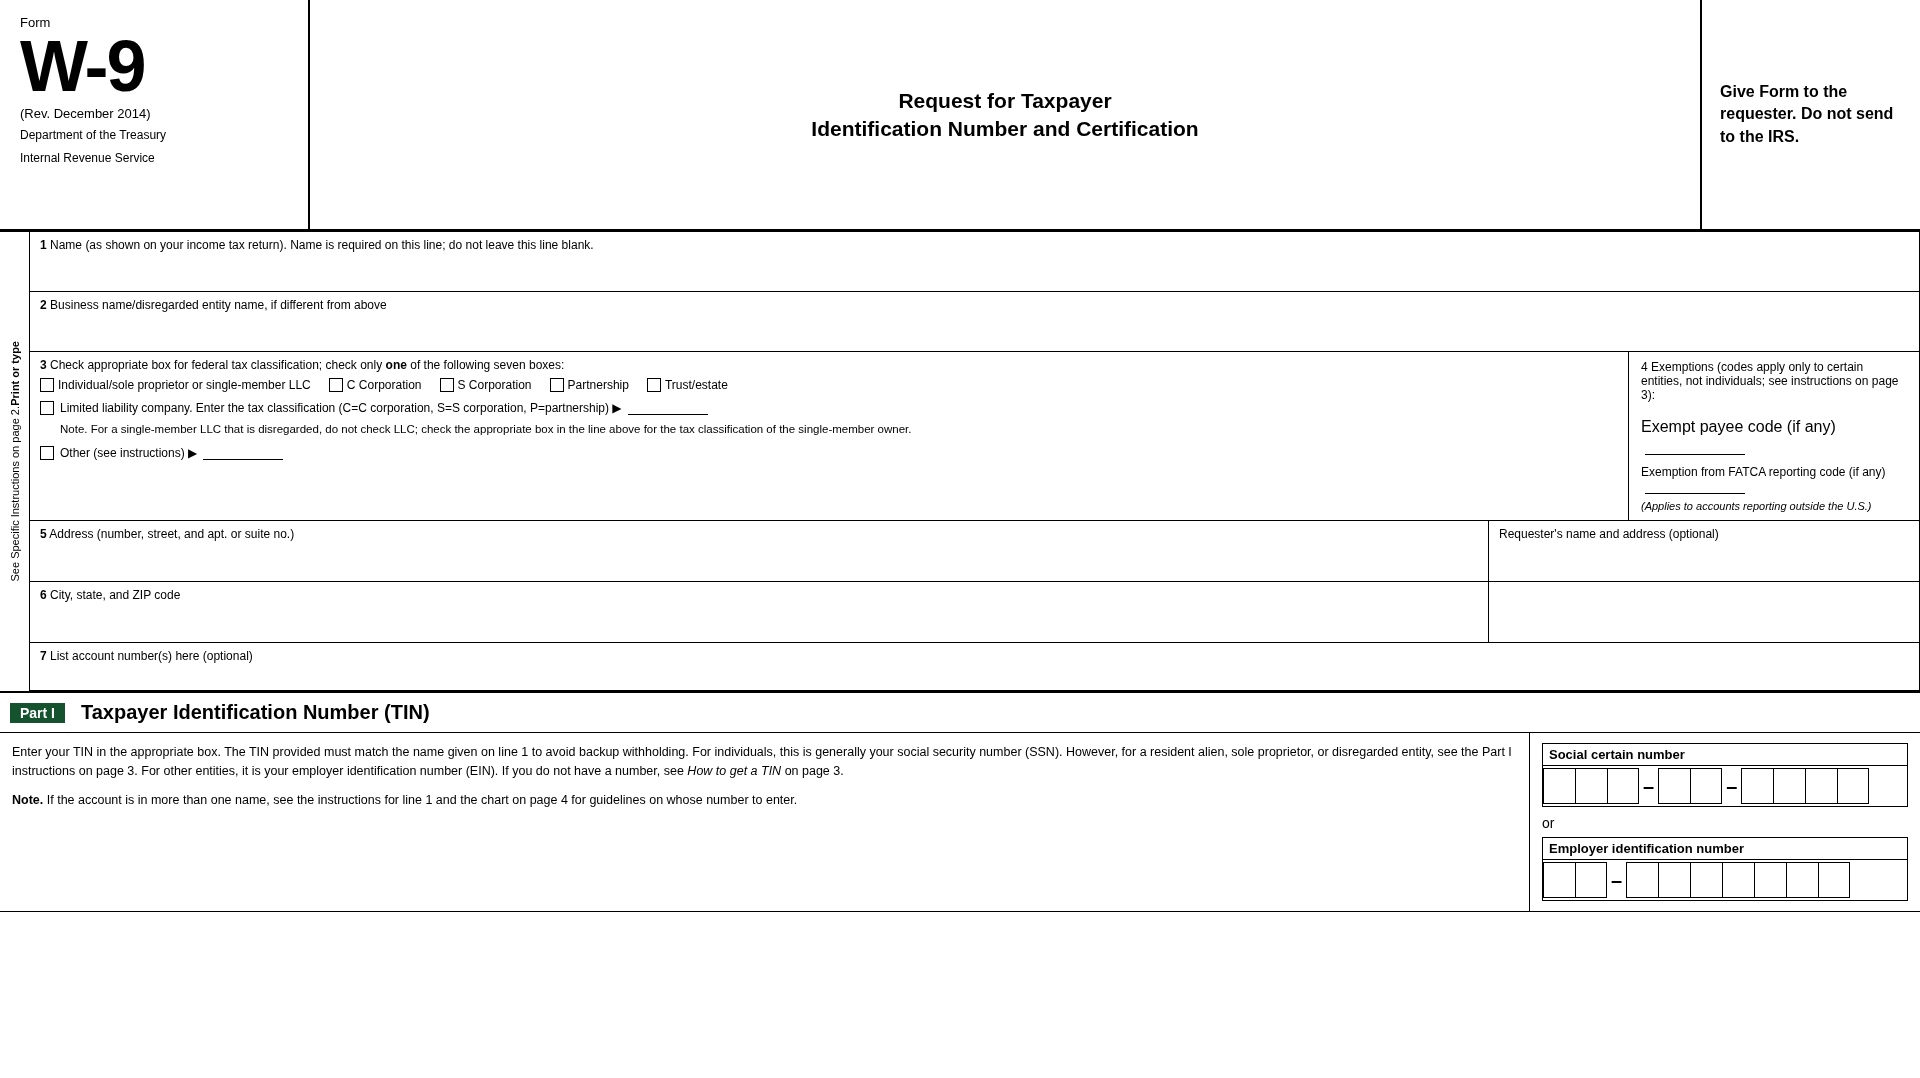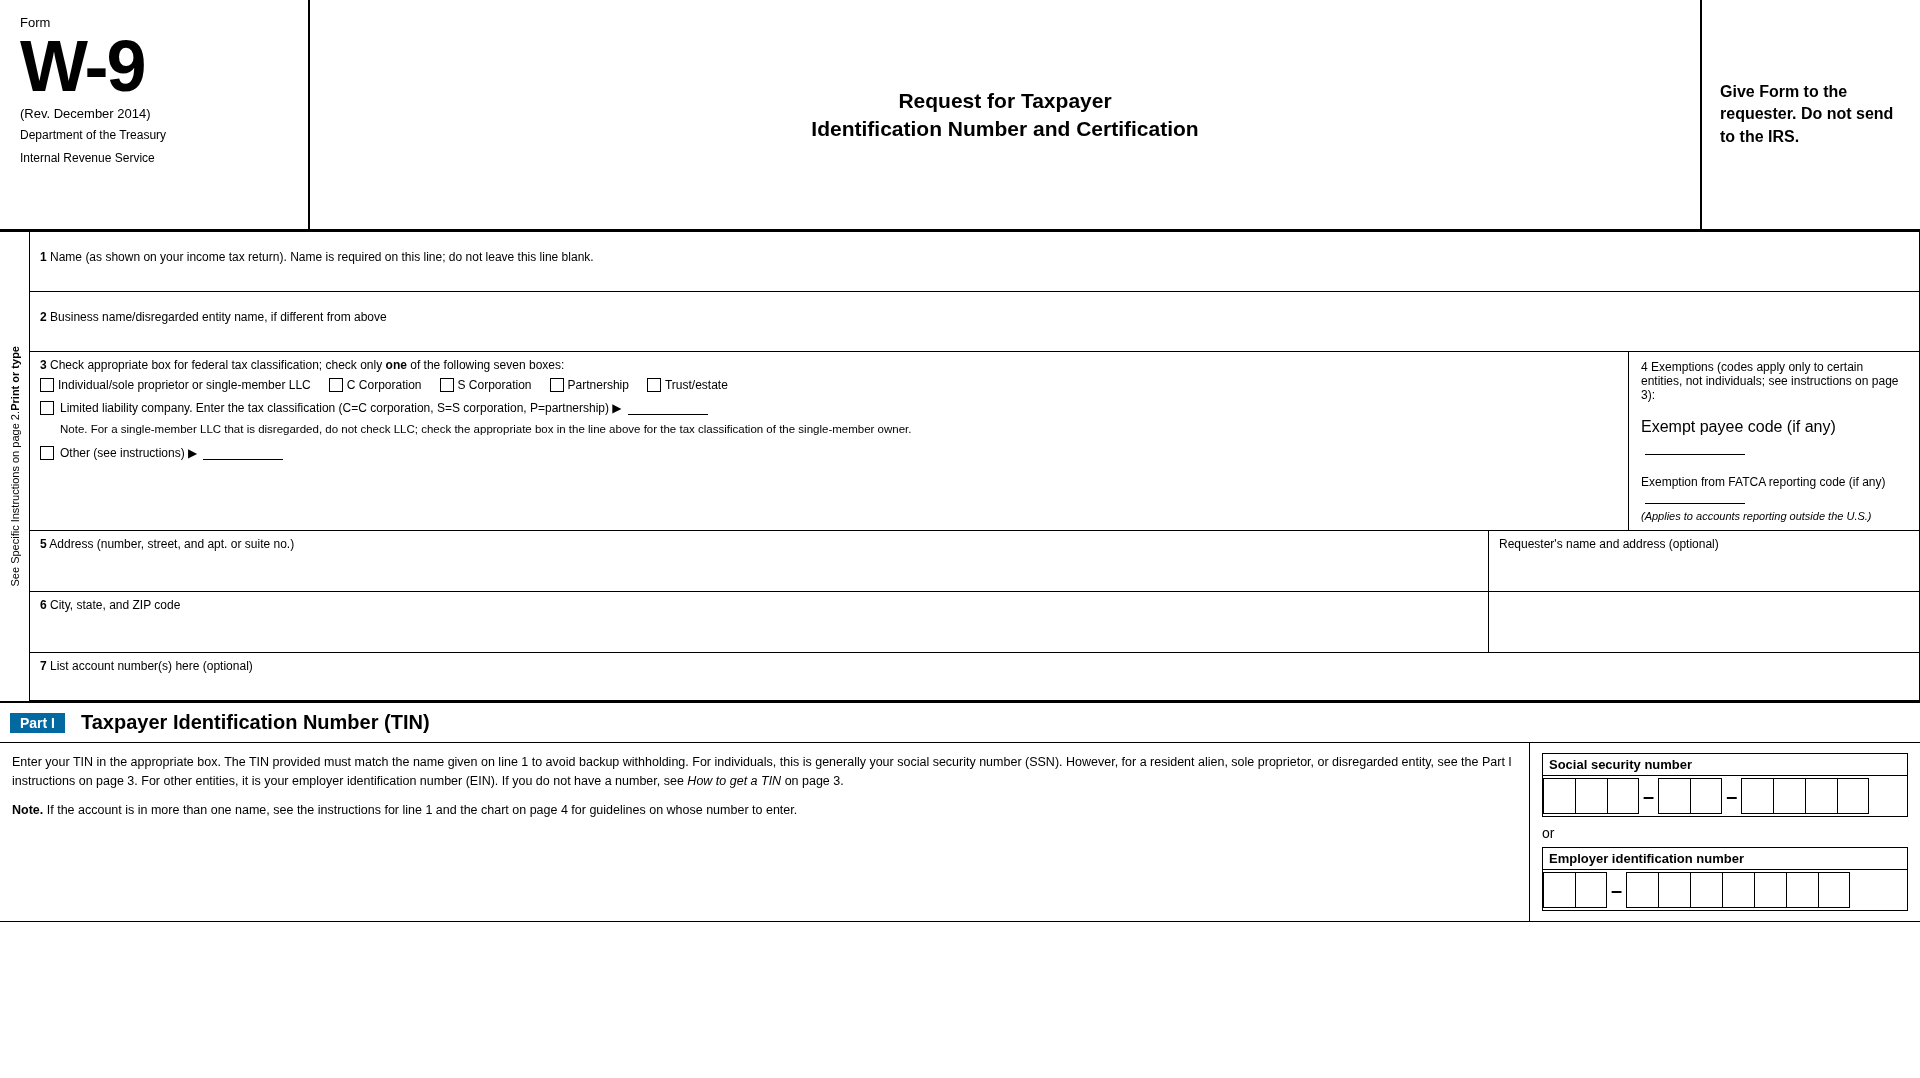--- a/index.html
+++ b/index.html
@@ -99,21 +99,21 @@
       font-weight: bold;
     }
     .form-fields {
       flex: 1;
       border-right: 1px solid #000;
     }
 
     
     .field-row {
       border-bottom: 1px solid #000;
-      padding: 18px 10px;
+      padding: 6px 10px;
       min-height: 48px;
     }
     .field-row.tall {
       min-height: 60px;
     }
     .field-label {
       font-size: 12px;
       margin-bottom: 4px;
     }
     .field-label .num {
@@ -215,21 +215,21 @@
     
     .part-header {
       display: flex;
       align-items: center;
       gap: 16px;
       padding: 8px 10px;
       border-bottom: 1px solid #000;
       border-top: 2px solid #000;
     }
     .part-badge {
-      background: #0369a1;
+      background: #14532d;
       color: #fff;
       font-weight: bold;
       font-size: 14px;
       padding: 2px 10px;
     }
     .part-title {
       font-size: 20px;
       font-weight: bold;
     }
 
@@ -395,21 +395,21 @@
         <div class="row3-right">
           <div style="font-size:12px;">
             <span class="num">4</span>
             <span> </span>
             <span>Exemptions (codes apply only to certain entities, not individuals; see instructions on page 3):</span>
           </div>
           <div style="margin-top:16px; font-size:16px;">
             <span>Exempt payee code (if any)</span>
             <span class="exemption-line">&nbsp;</span>
           </div>
-          <div style="margin-top:20px; font-size:12px;">
+          <div style="margin-top:10px; font-size:12px;">
             <span>Exemption from FATCA reporting code (if any)</span>
             <span class="exemption-line">&nbsp;</span>
           </div>
           <div class="italic-small">(Applies to accounts reporting outside the U.S.)</div>
         </div>
       </div>
 
       <div class="addr-row">
         <div class="addr-left">
           <div class="field-label">
@@ -459,21 +459,21 @@
       </p>
       <p class="note-bottom" style="margin-top:10px;">
         <span class="note-bold">Note.</span>
         <span> </span>
         <span>If the account is in more than one name, see the instructions for line 1 and the chart on page 4 for guidelines on whose number to enter.</span>
       </p>
     </div>
     <div class="part1-right">
 
       <div class="tin-section-wrapper" style="margin-bottom:8px;">
-        <div class="tin-label-row">Social security number</div>
+        <div class="tin-label-row">Social certain number</div>
         <div class="tin-boxes-row">
           <div class="tin-group">
             <div class="tin-box"></div>
             <div class="tin-box"></div>
             <div class="tin-box" style="border-right:1px solid #000;"></div>
           </div>
           <div class="tin-separator">–</div>
           <div class="tin-group">
             <div class="tin-box"></div>
             <div class="tin-box" style="border-right:1px solid #000;"></div>

